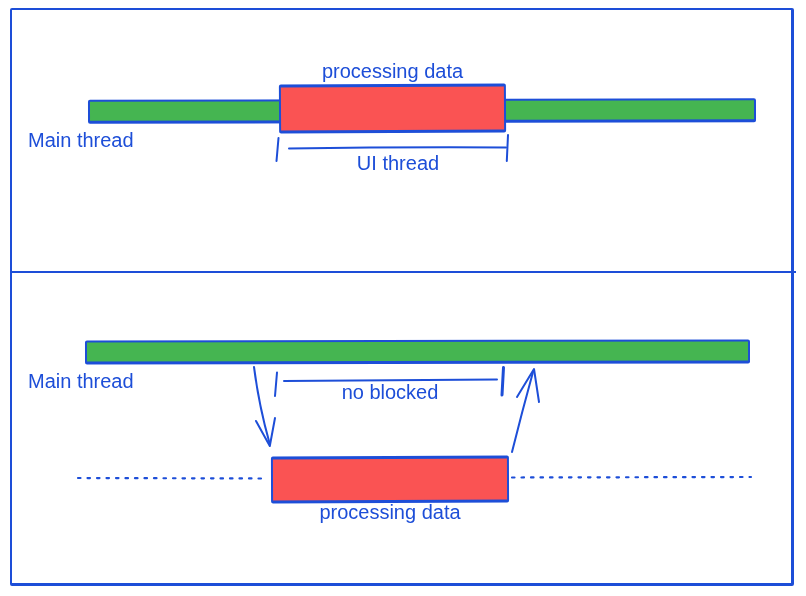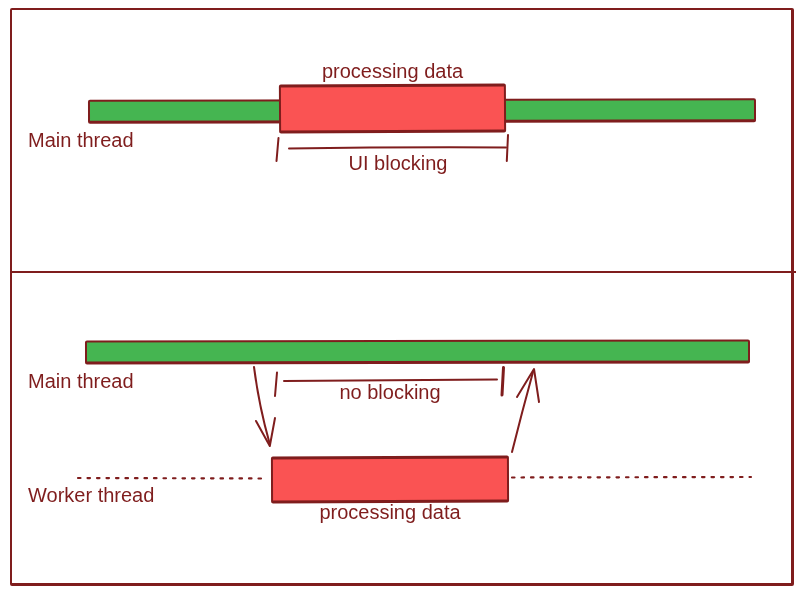--- a/index.html
+++ b/index.html
@@ -76,21 +76,21 @@
     stroke-dasharray: 2.5 7;
     stroke-width: 2.2;
   }
   svg.strokes path.thick {
     stroke-width: 3;
   }
 </style>
 </head>
 <body>
 
-<div class="stage" style="color: #7f1d1d;">
+<div class="stage" style="color: #1d4ed8;">
 
   <div class="frame"></div>
   <div class="divider"></div>
 
   <svg class="strokes" width="806" height="596" viewBox="0 0 806 596">
 
     <path d="M278.5,138 L276.5,161"></path>
     <path d="M289,148.5 Q398,146.8 506,147.4"></path>
     <path d="M508,135 L506.8,161"></path>
 
@@ -106,23 +106,22 @@
 
     <path class="dotted" d="M78,478 L264,478.5"></path>
     <path class="dotted" d="M512,477.5 L751,477"></path>
   </svg>
 
   <div class="bar green-top" style="background-color: rgb(69, 181, 81);"></div>
   <div class="bar red-top" style="background-color: rgb(250, 83, 83);"></div>
 
   <div class="label lbl-proc-top">processing data</div>
   <div class="label lbl-main-top">Main thread</div>
-  <div class="label lbl-ui-blocked">UI blocking</div>
+  <div class="label lbl-ui-blocked">UI thread</div>
 
   <div class="bar green-bottom" style="background-color: rgb(69, 181, 81);"></div>
   <div class="bar red-bottom" style="background-color: rgb(250, 83, 83);"></div>
 
   <div class="label lbl-main-bottom">Main thread</div>
-  <div class="label lbl-no-blocking">no blocking</div>
-  <div class="label lbl-worker">Worker thread</div>
+  <div class="label lbl-no-blocking">no blocked</div>
   <div class="label lbl-proc-bottom">processing data</div>
 
 </div>
 
 </body></html>

